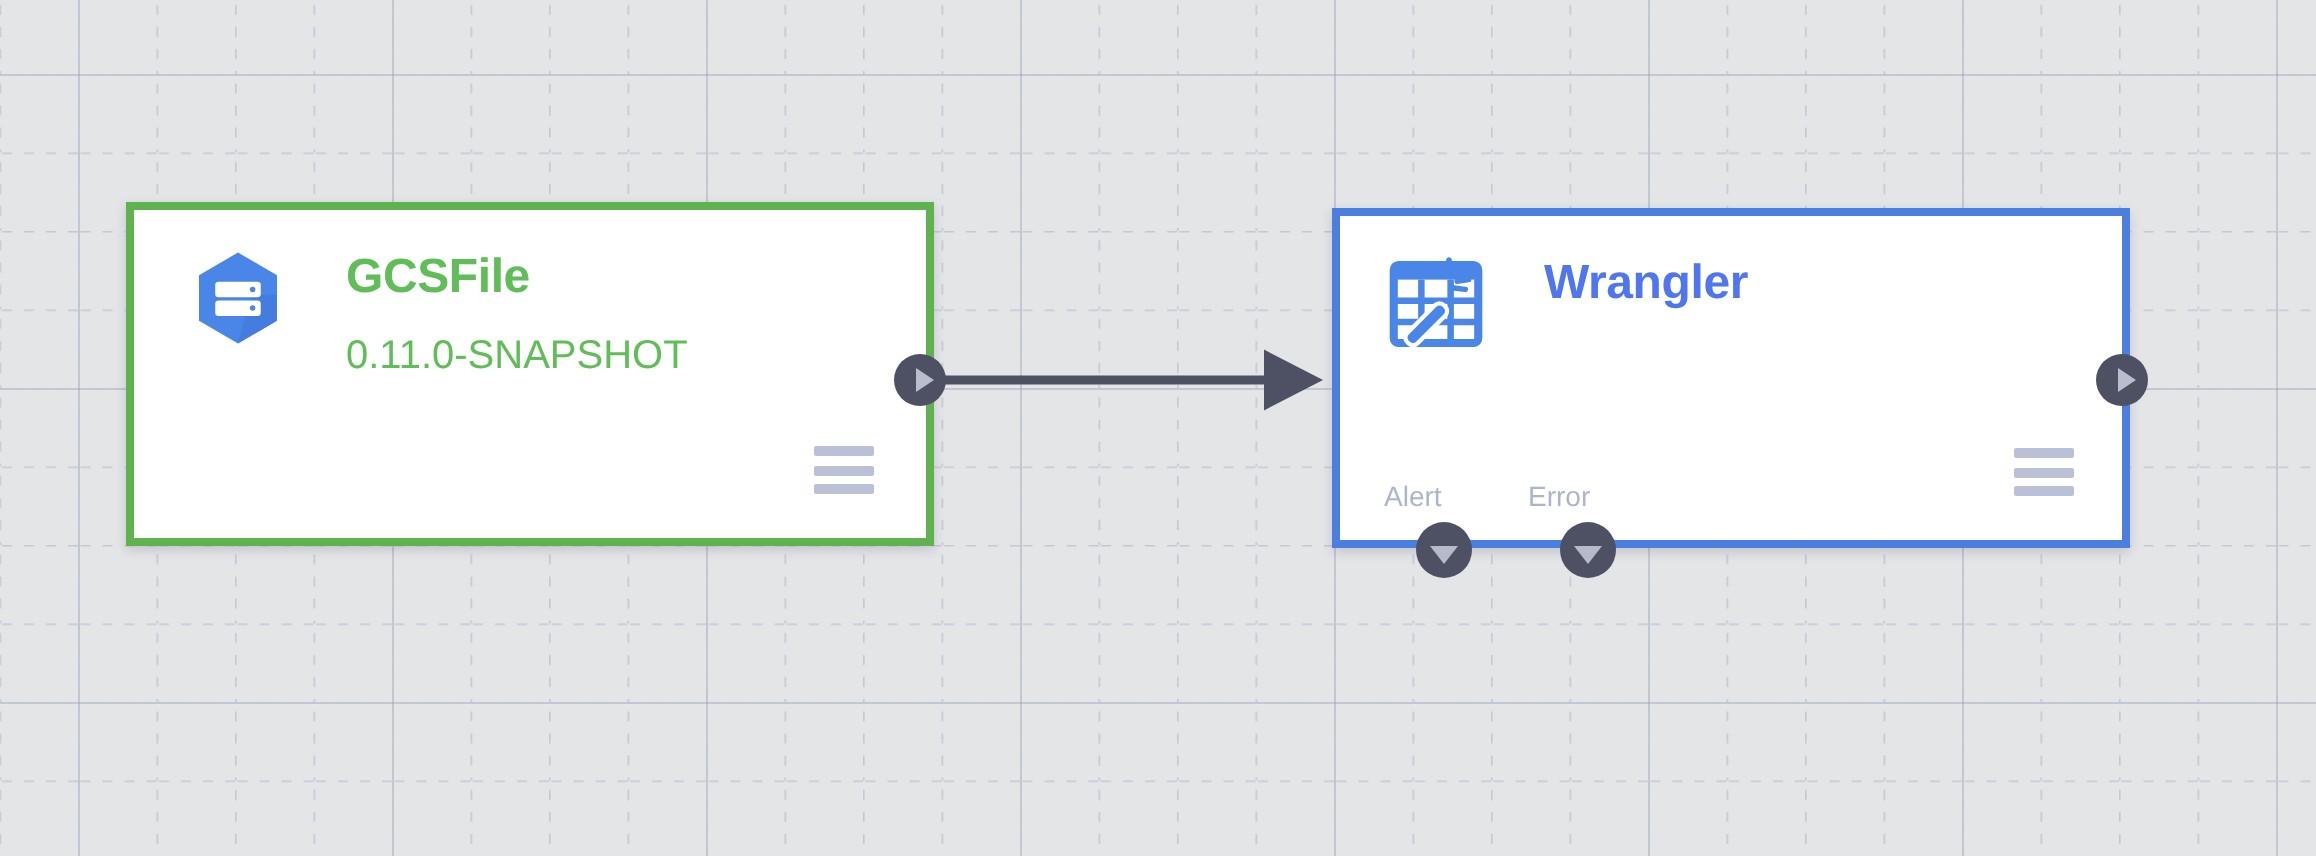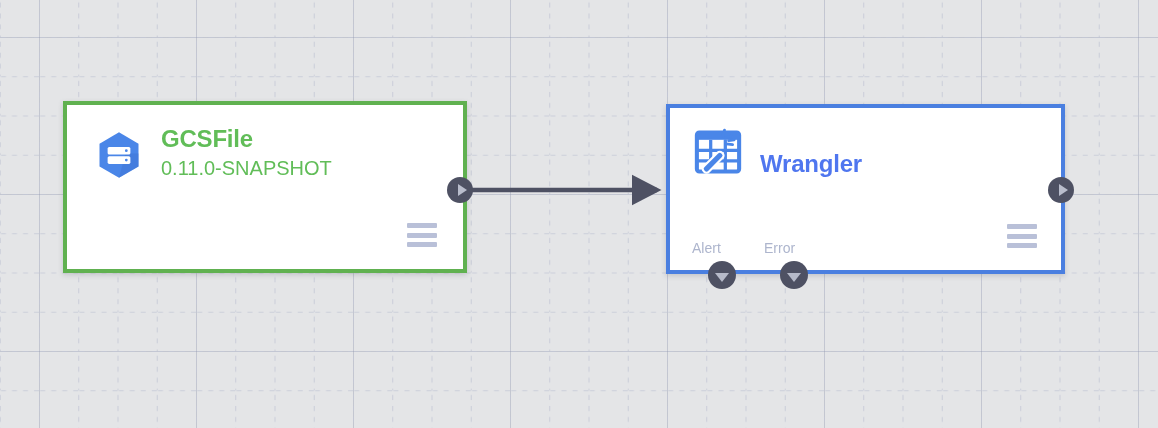--- a/index.html
+++ b/index.html
@@ -54,21 +54,22 @@
     left: 666px;
     top: 104px;
     width: 399px;
     height: 170px;
     border: 4px solid #4a7fe0;
   }
 
   .node-head {
     position: absolute;
     display: flex;
-    align-items: flex-end;
+    align-items: flex-start;
+    gap: 12px;
   }
   .node-icon {
     flex: 0 0 auto;
     width: 52px;
     height: 52px;
     display: block;
   }
   .node-titles {
     margin-left: 16px;
     padding-top: 2px;
@@ -77,21 +78,21 @@
     font-size: 24px;
     font-weight: bold;
     line-height: 28px;
     letter-spacing: -0.2px;
     white-space: nowrap;
   }
   .node-version {
     font-size: 20px;
     line-height: 26px;
     white-space: nowrap;
-    margin-top: 2px;
+    margin-top: 12px;
   }
   .green-text  { color: #61bd58; }
   .blue-text   { color: #5b7ef0; }
   .blue-name   { color: #4f76ef; }
 
   
   .hamburger {
     position: absolute;
     width: 30px;
     height: 24px;

